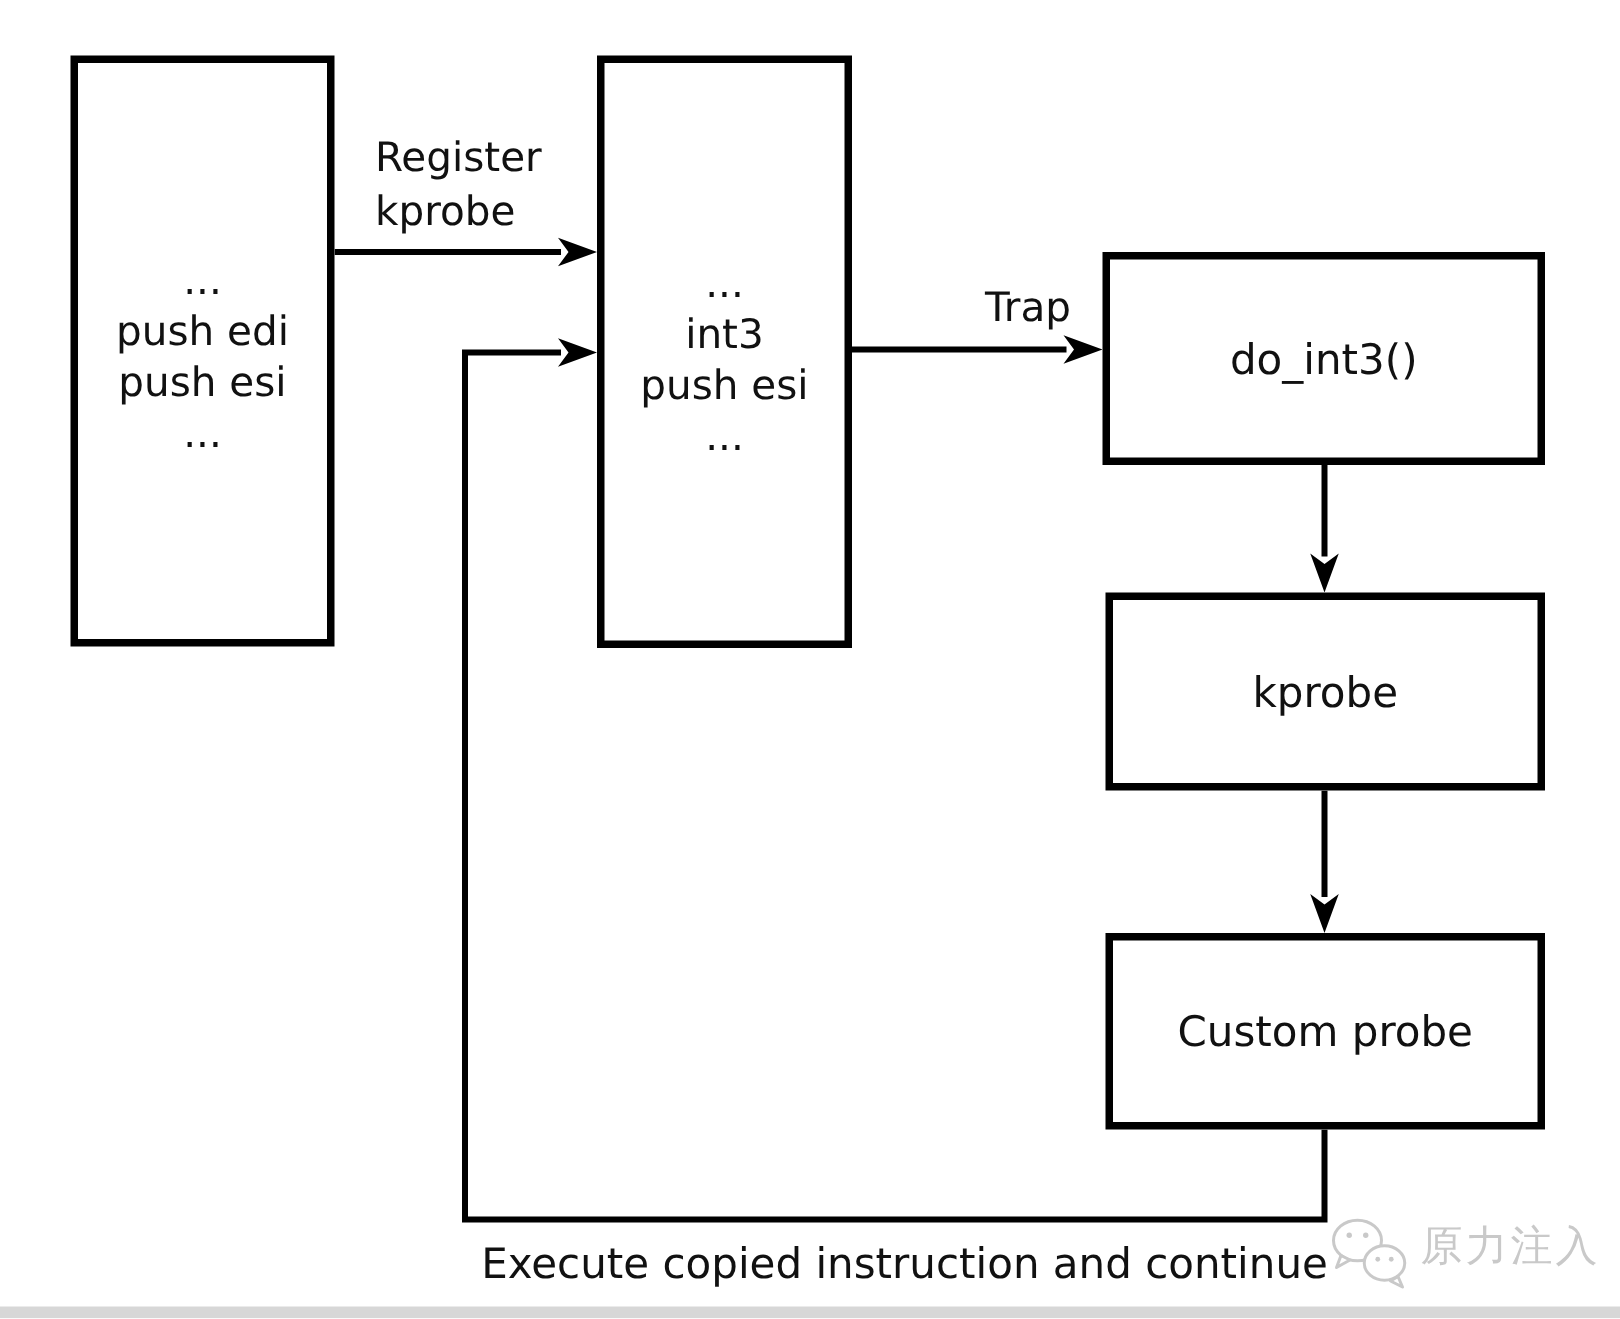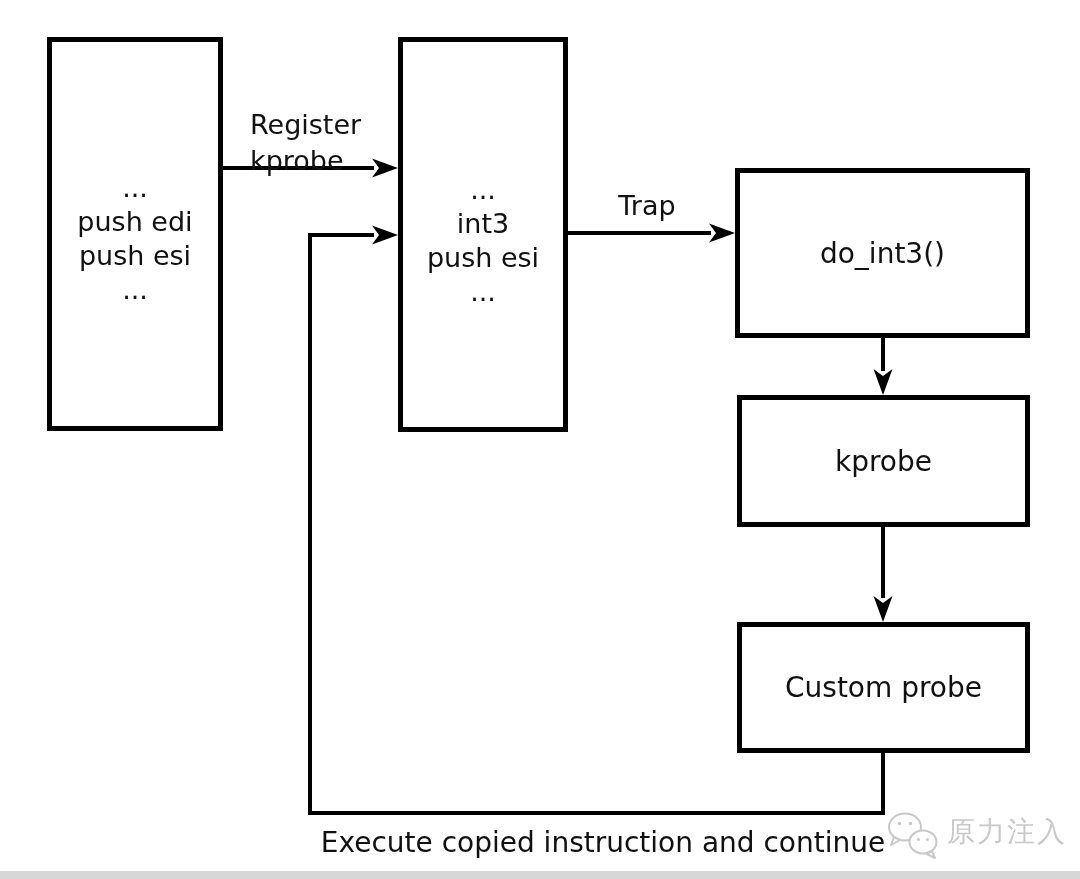--- a/index.html
+++ b/index.html
@@ -121,36 +121,36 @@
     <div class="code-line">...</div>
   </div>
 
   <div class="box code-box" style="left:398px; top:37px; width:170px; height:395px; padding-top:12px;">
     <div class="code-line">...</div>
     <div class="code-line">int3</div>
     <div class="code-line">push esi</div>
     <div class="code-line">...</div>
   </div>
 
-  <div class="box" style="left:735px; top:168px; width:295px; height:170px;">
+  <div class="box" style="left:735px; top:168px; width:295px; height:142px;">
     <div class="box-label">do_int3()</div>
   </div>
 
   <div class="box" style="left:737px; top:395px; width:293px; height:132px;">
     <div class="box-label">kprobe</div>
   </div>
 
   <div class="box" style="left:737px; top:622px; width:293px; height:131px;">
     <div class="box-label">Custom probe</div>
   </div>
 
-  <div class="edge-label two-line" style="left:250px; top:107px;">Register
+  <div class="edge-label two-line" style="left:250px; top:88px;">Register
 kprobe</div>
 
-  <div class="edge-label" style="left:580px; top:188px; width:134px; text-align:center;">Trap</div>
+  <div class="edge-label" style="left:580px; top:188px; width:134px; text-align:right;">Trap</div>
 
 
   <div class="edge-label" style="left:300px; top:825px; width:606px; text-align:center; font-size:28px;">Execute copied instruction and continue</div>
 
   <div class="watermark">
     <svg width="58" height="54" viewBox="0 0 58 54" xmlns="http://www.w3.org/2000/svg">
       <g stroke="#c9c9c9" stroke-width="2" fill="#ffffff">
         <ellipse cx="21" cy="21" rx="16" ry="13.5"></ellipse>
         <path d="M10,31 L7,39 L16,34 Z" stroke-linejoin="round"></path>
         <ellipse cx="39" cy="36" rx="13.5" ry="11.5"></ellipse>

